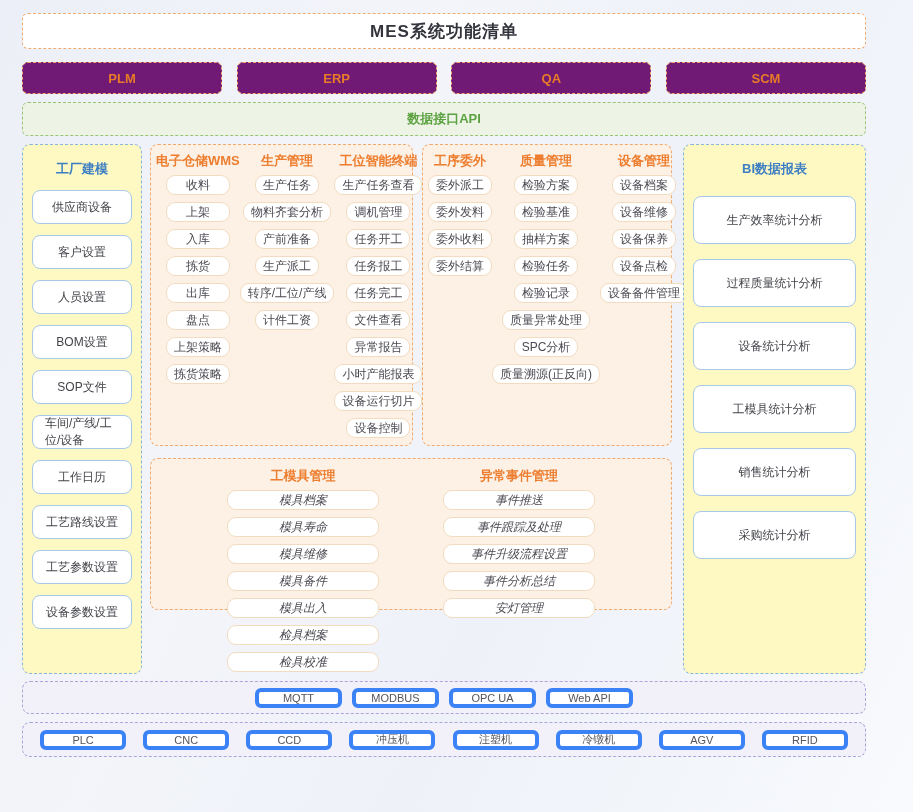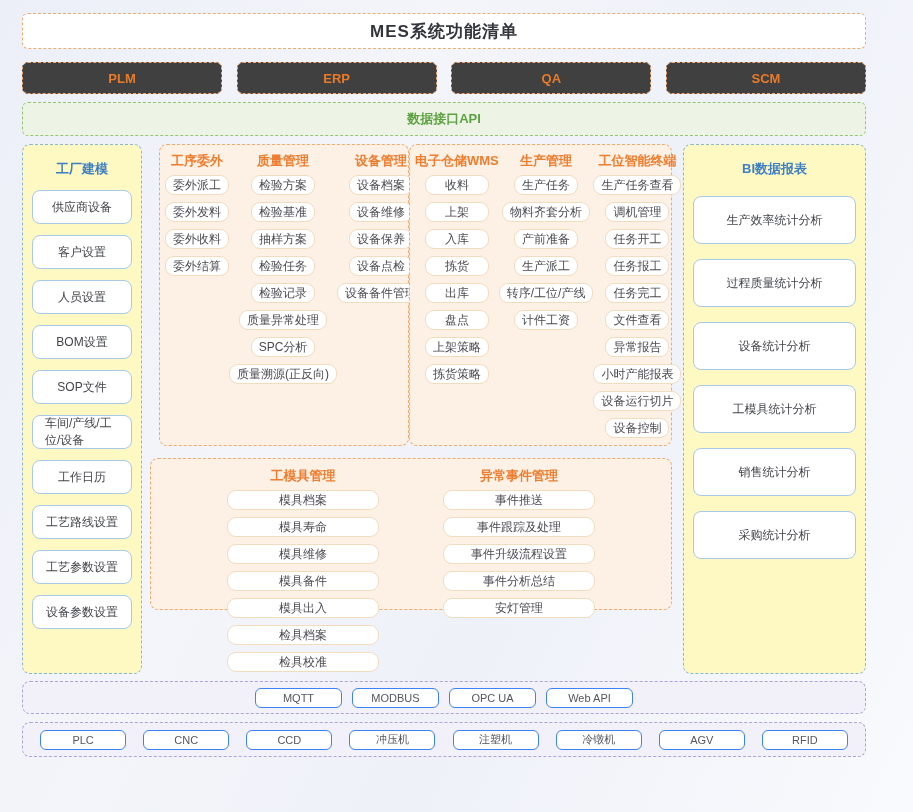--- a/index.html
+++ b/index.html
@@ -14,21 +14,21 @@
   
   .title-box{
     height:34px;background:#ffffff;border:1px dashed #f0a96e;border-radius:6px;
     display:flex;align-items:center;justify-content:center;
     font-size:17px;font-weight:bold;color:#33343c;letter-spacing:1px;
   }
 
   
   .top-row{display:flex;justify-content:space-between;margin-top:13px;}
   .sys-box{
-    width:200px;height:32px;background:#404040;border:1px dashed #f0a96e;border-radius:6px;
+    width:200px;height:32px;background:#701a75;border:1px dashed #f0a96e;border-radius:6px;
     display:flex;align-items:center;justify-content:center;
     color:#e87b28;font-weight:bold;font-size:13px;box-sizing:border-box;
   }
 
   
   .api-bar{
     margin-top:8px;height:32px;background:#eef4e5;border:1px dashed #97c374;border-radius:6px;
     display:flex;align-items:center;justify-content:center;
     color:#5da242;font-weight:bold;font-size:13px;
   }
@@ -65,29 +65,29 @@
   .ocol{display:flex;flex-direction:column;align-items:center;}
   .hdr-orange{color:#ed7d2f;font-weight:bold;font-size:13px;height:18px;line-height:18px;margin-bottom:5px;white-space:nowrap;}
   .ochips{display:flex;flex-direction:column;gap:7px;align-items:center;}
   .ochips .chip{
     height:20px;min-width:64px;width:max-content;padding:0 7px;box-sizing:border-box;
     background:#fff;border:1px solid #f2dcc0;border-radius:9px;
     display:flex;align-items:center;justify-content:center;
     font-size:12px;color:#4a4b52;white-space:nowrap;
   }
   .obox3{margin-top:12px;height:152px;width:522px;padding:8px 12px;}
-  .obox3 .ochips .chip{min-width:152px;}
+  .obox3 .ochips .chip{min-width:152px;font-style:italic;}
 
   
   .purple-bar{
     margin-top:7px;height:33px;background:#f2f1fa;border:1px dashed #aba4d9;border-radius:8px;
     display:flex;align-items:center;justify-content:center;gap:10px;box-sizing:border-box;
   }
   .purple-bar .p-chip{
-    width:87px;height:20px;background:#fff;border:1px solid #3b82f6;border-radius:6px;
+    width:87px;height:20px;background:#fff;border:4px solid #3b82f6;border-radius:6px;
     display:flex;align-items:center;justify-content:center;
     font-size:11px;color:#55565e;box-sizing:border-box;white-space:nowrap;
   }
   .devices-bar{height:35px;margin-top:8px;justify-content:space-evenly;gap:0;}
   .devices-bar .p-chip{width:86px;}
 </style>
 </head>
 <body>
 
 <div class="canvas">
@@ -119,57 +119,20 @@
             <div class="blue-chip">工艺路线设置</div>
             <div class="blue-chip">工艺参数设置</div>
             <div class="blue-chip">设备参数设置</div>
           </div>
       </div>
     </div>
 
     <div class="mid">
       <div class="mid-top">
 
-        <div class="obox obox2">
-          <div class="obox-cols">
-            <div class="ocol">
-              <div class="hdr-orange">工序委外</div>
-              <div class="ochips">
-                  <div class="chip">委外派工</div>
-                  <div class="chip">委外发料</div>
-                  <div class="chip">委外收料</div>
-                  <div class="chip">委外结算</div>
-                </div>
-            </div>
-            <div class="ocol">
-              <div class="hdr-orange">质量管理</div>
-              <div class="ochips">
-                  <div class="chip">检验方案</div>
-                  <div class="chip">检验基准</div>
-                  <div class="chip">抽样方案</div>
-                  <div class="chip">检验任务</div>
-                  <div class="chip">检验记录</div>
-                  <div class="chip">质量异常处理</div>
-                  <div class="chip">SPC分析</div>
-                  <div class="chip">质量溯源(正反向)</div>
-                </div>
-            </div>
-            <div class="ocol">
-              <div class="hdr-orange">设备管理</div>
-              <div class="ochips">
-                  <div class="chip">设备档案</div>
-                  <div class="chip">设备维修</div>
-                  <div class="chip">设备保养</div>
-                  <div class="chip">设备点检</div>
-                  <div class="chip">设备备件管理</div>
-                </div>
-            </div>
-          </div>
-        </div>
-
         <div class="obox obox1">
           <div class="obox-cols">
             <div class="ocol">
               <div class="hdr-orange">电子仓储WMS</div>
               <div class="ochips">
                   <div class="chip">收料</div>
                   <div class="chip">上架</div>
                   <div class="chip">入库</div>
                   <div class="chip">拣货</div>
                   <div class="chip">出库</div>
@@ -195,20 +158,57 @@
                   <div class="chip">生产任务查看</div>
                   <div class="chip">调机管理</div>
                   <div class="chip">任务开工</div>
                   <div class="chip">任务报工</div>
                   <div class="chip">任务完工</div>
                   <div class="chip">文件查看</div>
                   <div class="chip">异常报告</div>
                   <div class="chip">小时产能报表</div>
                   <div class="chip">设备运行切片</div>
                   <div class="chip">设备控制</div>
+                </div>
+            </div>
+          </div>
+        </div>
+
+        <div class="obox obox2">
+          <div class="obox-cols">
+            <div class="ocol">
+              <div class="hdr-orange">工序委外</div>
+              <div class="ochips">
+                  <div class="chip">委外派工</div>
+                  <div class="chip">委外发料</div>
+                  <div class="chip">委外收料</div>
+                  <div class="chip">委外结算</div>
+                </div>
+            </div>
+            <div class="ocol">
+              <div class="hdr-orange">质量管理</div>
+              <div class="ochips">
+                  <div class="chip">检验方案</div>
+                  <div class="chip">检验基准</div>
+                  <div class="chip">抽样方案</div>
+                  <div class="chip">检验任务</div>
+                  <div class="chip">检验记录</div>
+                  <div class="chip">质量异常处理</div>
+                  <div class="chip">SPC分析</div>
+                  <div class="chip">质量溯源(正反向)</div>
+                </div>
+            </div>
+            <div class="ocol">
+              <div class="hdr-orange">设备管理</div>
+              <div class="ochips">
+                  <div class="chip">设备档案</div>
+                  <div class="chip">设备维修</div>
+                  <div class="chip">设备保养</div>
+                  <div class="chip">设备点检</div>
+                  <div class="chip">设备备件管理</div>
                 </div>
             </div>
           </div>
         </div>
 
       </div>
 
       <div class="obox obox3">
         <div class="obox-cols">
           <div class="ocol">

